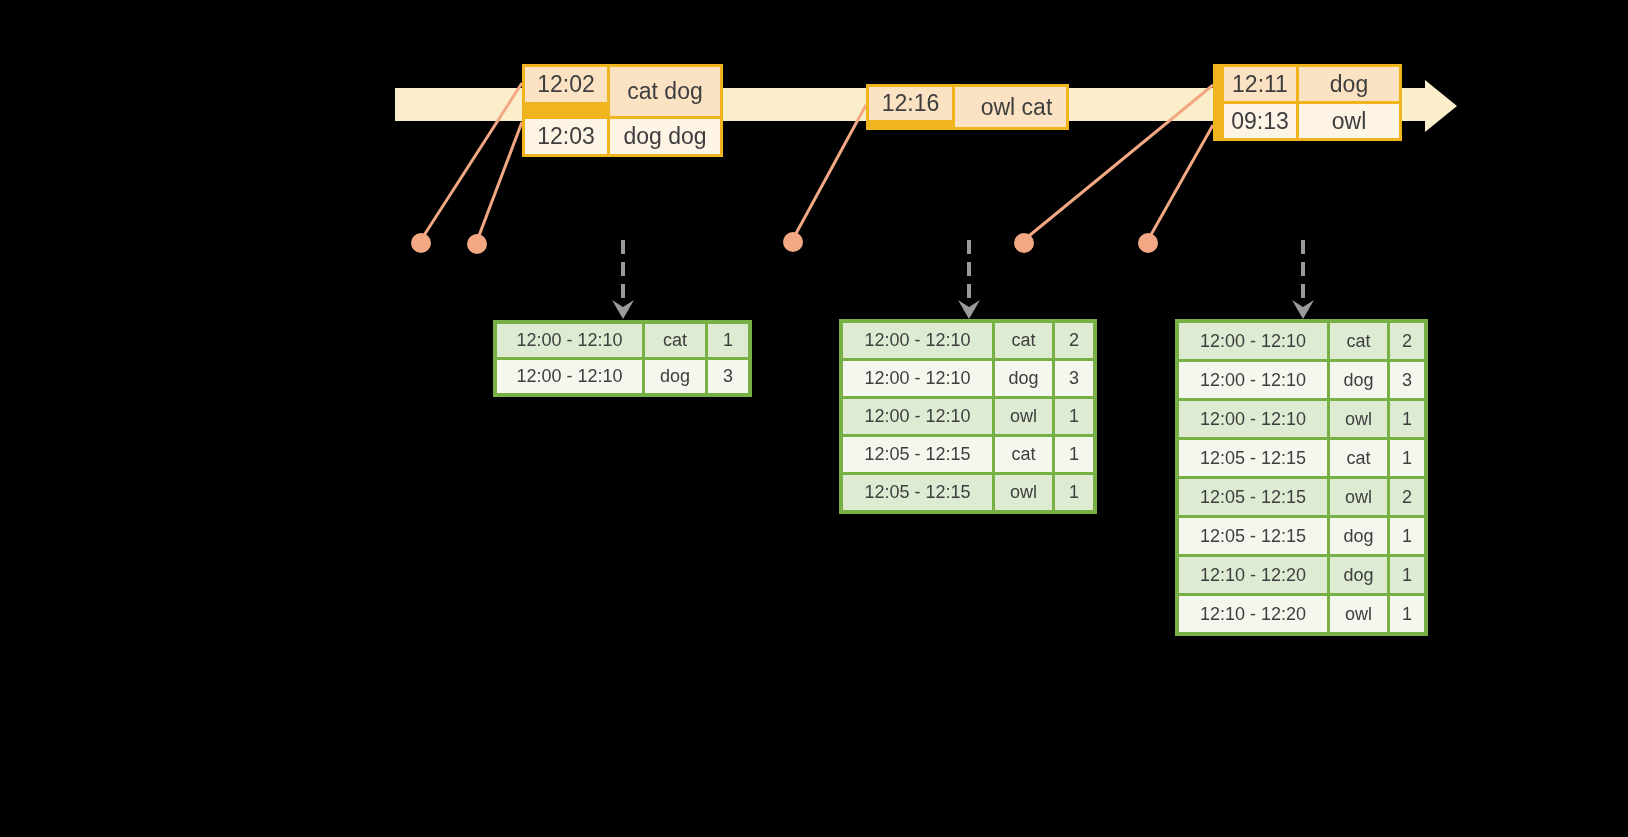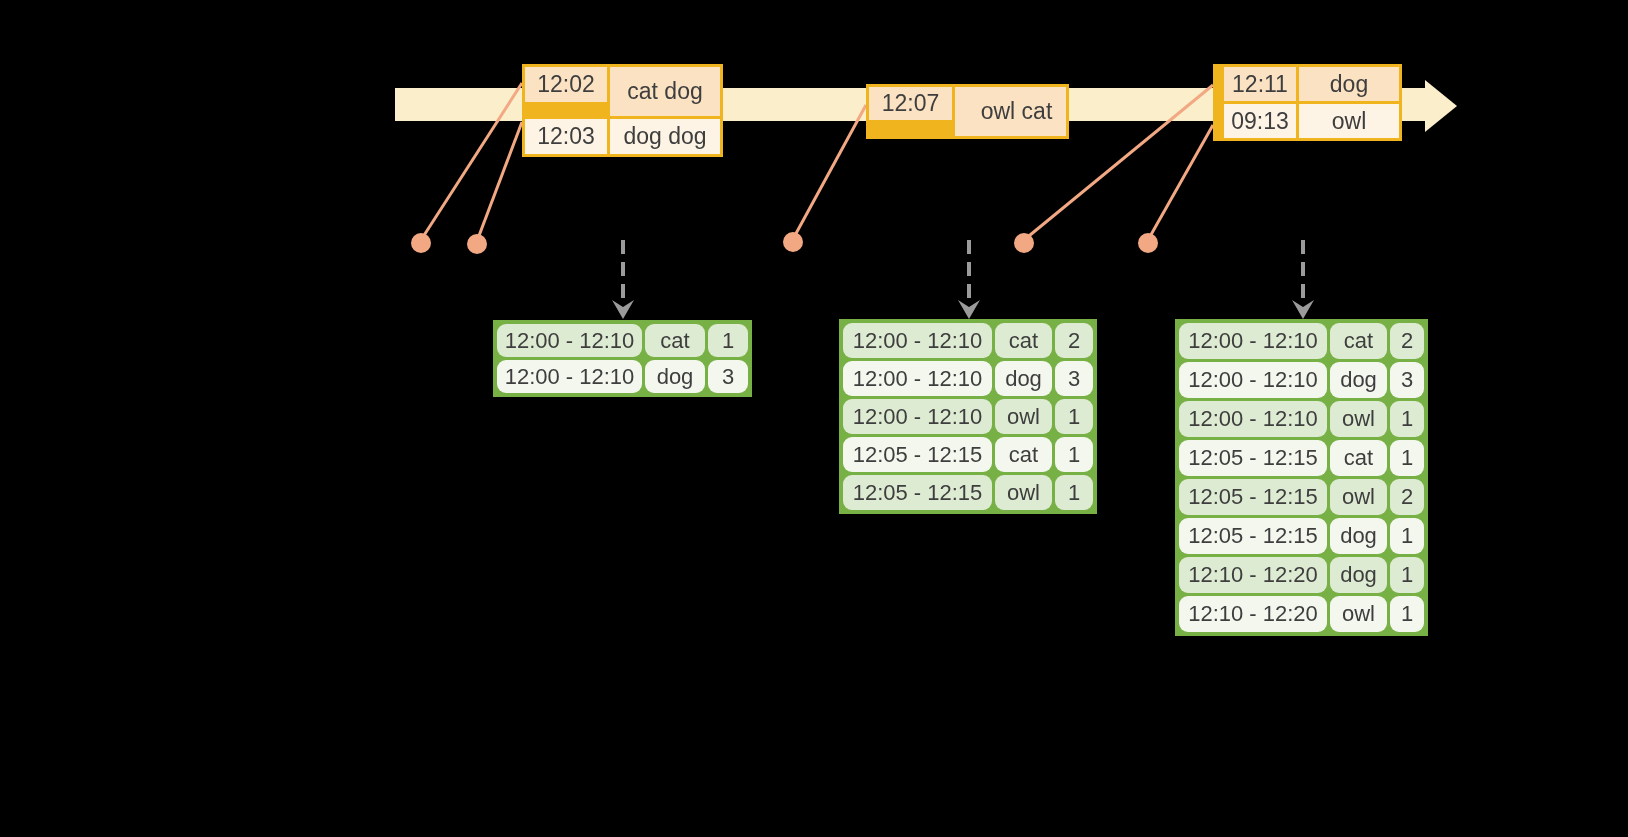--- a/index.html
+++ b/index.html
@@ -12,21 +12,21 @@
   .band{fill:var(--timeline-band,#FBEECB);}
   .connector{stroke:var(--connector-salmon,#F2A983);stroke-width:3;}
   .dot{fill:var(--connector-salmon,#F2A983);}
   .dashed{stroke:var(--trigger-arrow-gray,#9B9B9B);stroke-width:4;stroke-dasharray:14 8;fill:none;}
   .dash-head{fill:var(--trigger-arrow-gray,#9B9B9B);}
   .diagram-table{position:absolute;display:grid;box-sizing:content-box;}
   .event-table{border:3px solid var(--event-border,#F0B41E);background:var(--event-border,#F0B41E);gap:3px;}
   .result-table{border:4px solid var(--result-border,#77B044);background:var(--result-border,#77B044);gap:3px;}
   .cell{display:flex;align-items:center;justify-content:center;color:var(--text,#3E3E3E);white-space:nowrap;}
   .event-table .cell{font-size:23px;}
-  .result-table .cell{font-size:22px;border-radius:9px;}
+  .result-table .cell{font-size:18px;}
   .fill-peach{background:var(--event-row-peach,#FAE2C2);}
   .fill-cream{background:var(--event-row-cream,#FDF4E5);}
   .fill-green{background:var(--result-row-green,#DEEBD3);}
   .fill-white{background:var(--result-row-white,#F3F7EE);}
 </style>
 </head>
 <body>
 
 <div id="canvas">
 
@@ -56,22 +56,22 @@
   </svg>
 
   <div id="tables">
       <div class="diagram-table event-table" style="left: 522px; top: 64px; grid-template-columns: 82px 110px;">
         <div class="cell fill-peach" style="height: 35px;">12:02</div>
         <div class="cell fill-peach" style="height: 49px;">cat dog</div>
         <div class="cell fill-cream" style="height: 35px;">12:03</div>
         <div class="cell fill-cream" style="height: 35px;">dog dog</div>
       </div>
       <div class="diagram-table event-table" style="left: 866px; top: 84px; grid-template-columns: 83px 111px;">
-        <div class="cell fill-peach" style="height: 33px;">12:07</div>
-        <div class="cell fill-peach" style="height: 49px; padding-left: 12px;">owl cat</div>
+        <div class="cell fill-peach" style="height: 33px;">12:16</div>
+        <div class="cell fill-peach" style="height: 40px; padding-left: 12px;">owl cat</div>
       </div>
       <div class="diagram-table event-table" style="left: 1213px; top: 64px; grid-template-columns: 72px 100px; padding-left: 8px;">
         <div class="cell fill-peach" style="height: 34px;">12:11</div>
         <div class="cell fill-peach" style="height: 34px;">dog</div>
         <div class="cell fill-cream" style="height: 34px;">09:13</div>
         <div class="cell fill-cream" style="height: 34px;">owl</div>
       </div>
       <div class="diagram-table result-table" style="left: 493px; top: 320px; grid-template-columns: 145px 60px 40px;">
         <div class="cell fill-green" style="height: 33px;">12:00 - 12:10</div>
         <div class="cell fill-green" style="height: 33px;">cat</div>

